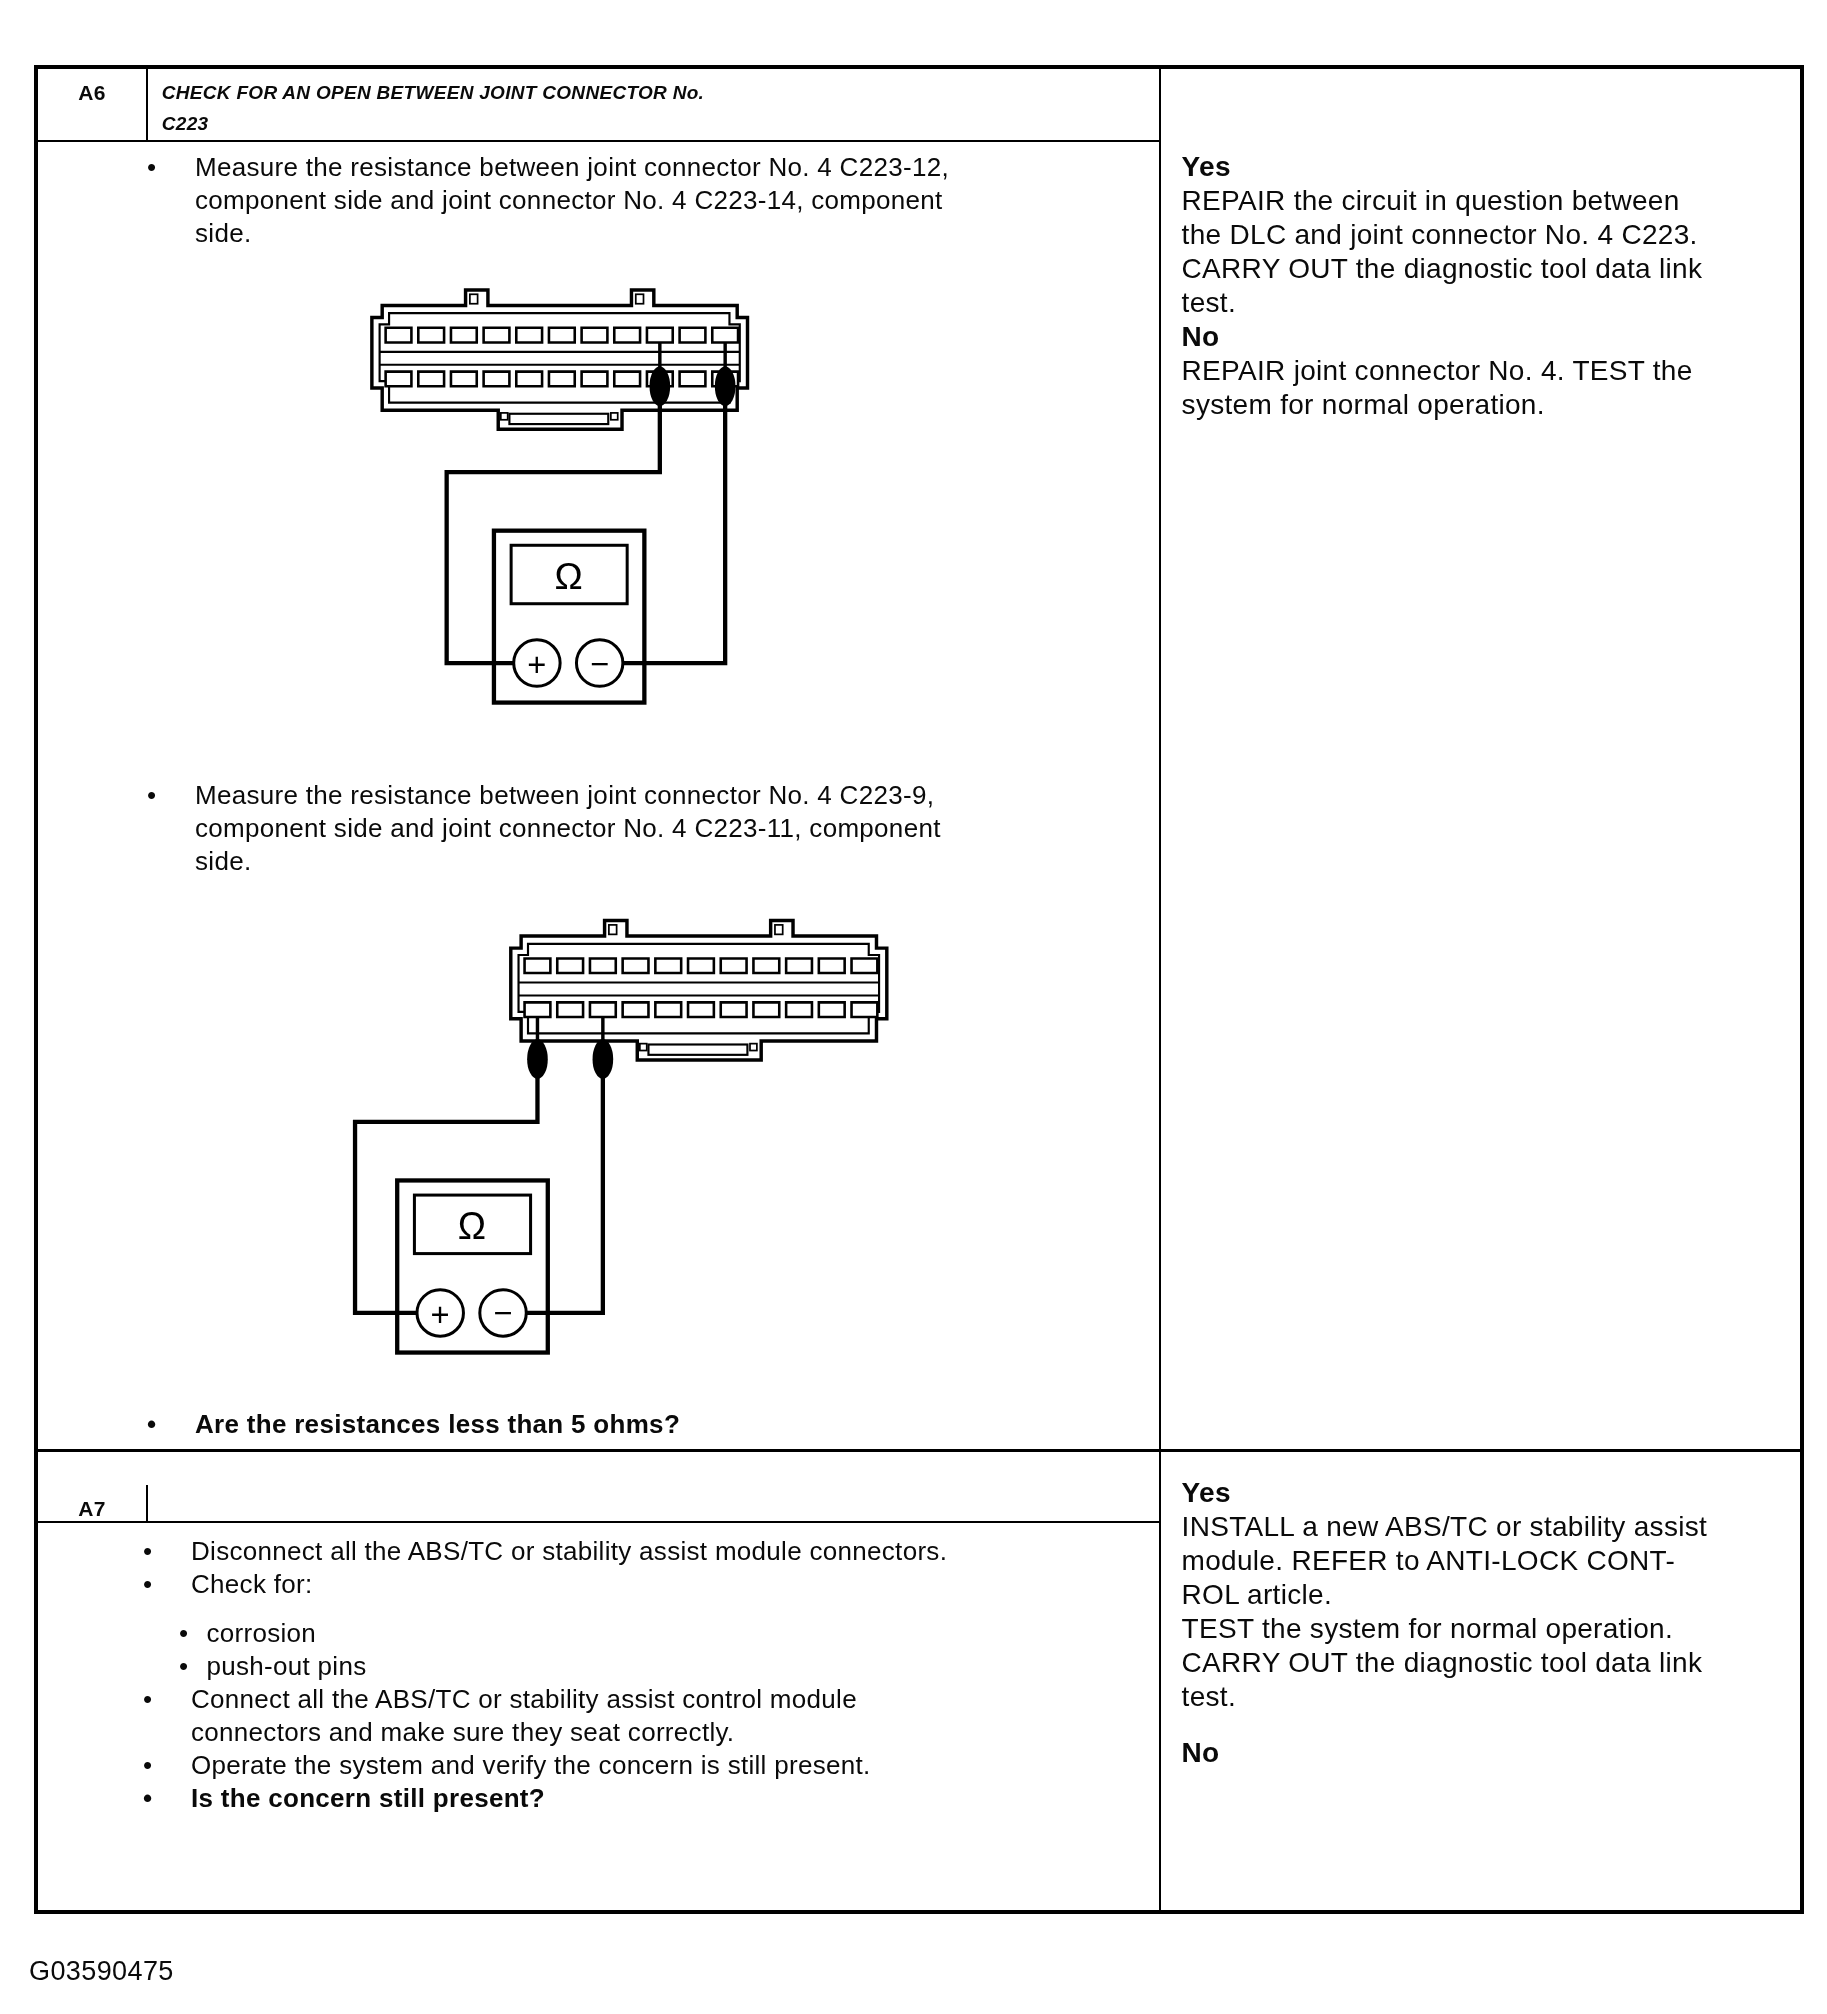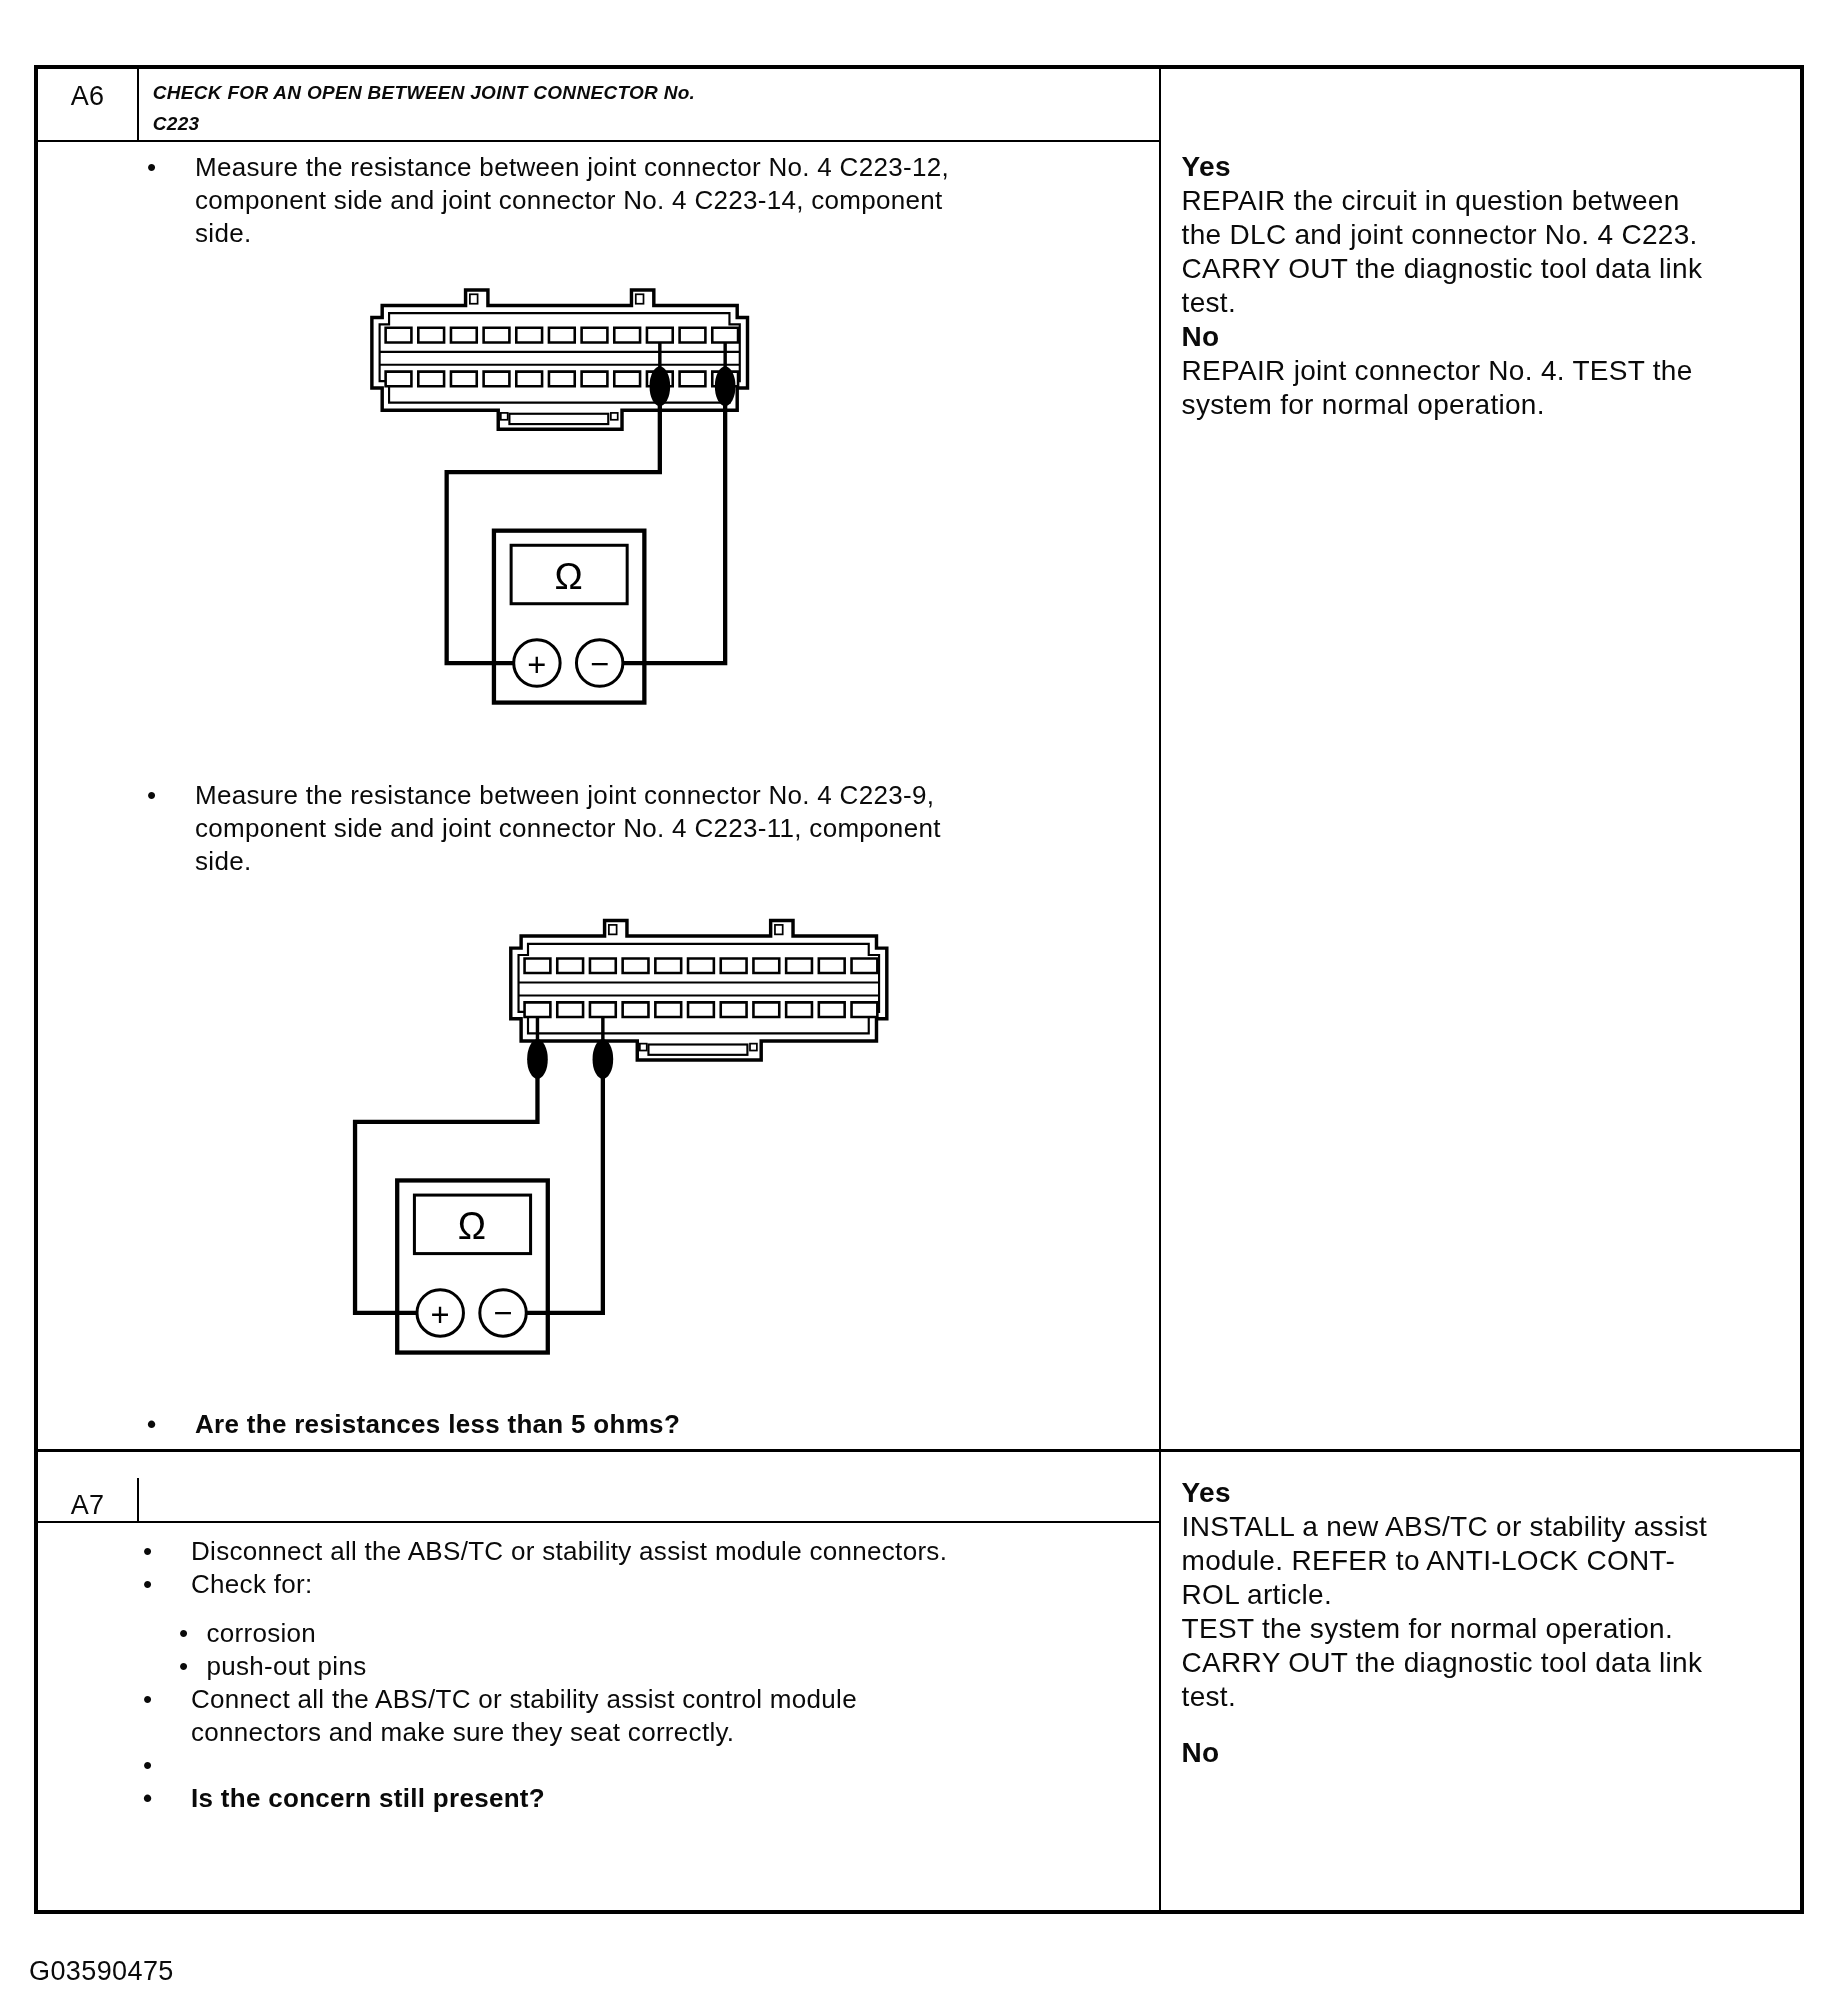--- a/index.html
+++ b/index.html
@@ -22,22 +22,22 @@
   .row-a6{height:1380px;border-bottom:3.4px solid #000;}
   .row-a7{flex:1;}
   .left{width:1121px;border-right:2.6px solid #000;display:flex;flex-direction:column;}
   .right{flex:1;font-size:28px;line-height:34px;border-radius:31px;}
   .right-a6{padding:81px 15.5px 0 20.6px;}
   .right-a7{padding:24px 15.5px 0 20.6px;}
   .hdr{display:flex;border-bottom:2.6px solid #000;}
   .hdr-a6{height:71px;}
   .hdr-a7{height:69px;align-items:flex-end;}
   .step-label{
-    width:101px;border-right:2.6px solid #000;
-    font-weight:normal;font-size:27px;
+    width:110px;border-right:2.6px solid #000;
+    font-weight:bold;font-size:21px;
     display:flex;justify-content:center;
     padding-top:12px;box-sizing:border-box;
   }
   .step-title{
     flex:1;font-weight:bold;font-size:19px;line-height:31px;
     padding:7.7px 8.6px 0 13.8px;white-space:pre-line;font-style:italic;
   }
   .body-a6{position:relative;flex:1;font-size:26px;line-height:33px;}
   .body-a7{flex:1;font-size:26px;line-height:33px;padding-top:12px;}
   .b-item{display:flex;}
@@ -183,20 +183,21 @@
             <span class="dot">•</span>
             <div class="txt">push-out pins</div>
           </div>
           <div class="b-item a7-l1">
             <span class="dot">•</span>
             <div class="txt">Connect all the ABS/TC or stability assist control module
 connectors and make sure they seat correctly.</div>
           </div>
           <div class="b-item a7-l1">
             <span class="dot">•</span>
+            <div class="txt">Operate the system and verify the concern is still present.</div>
           </div>
           <div class="b-item a7-l1 bold">
             <span class="dot">•</span>
             <div class="txt">Is the concern still present?</div>
           </div>
         </div>
       </div>
 
       <div class="right right-a7">
         <div class="res-head">Yes</div>

